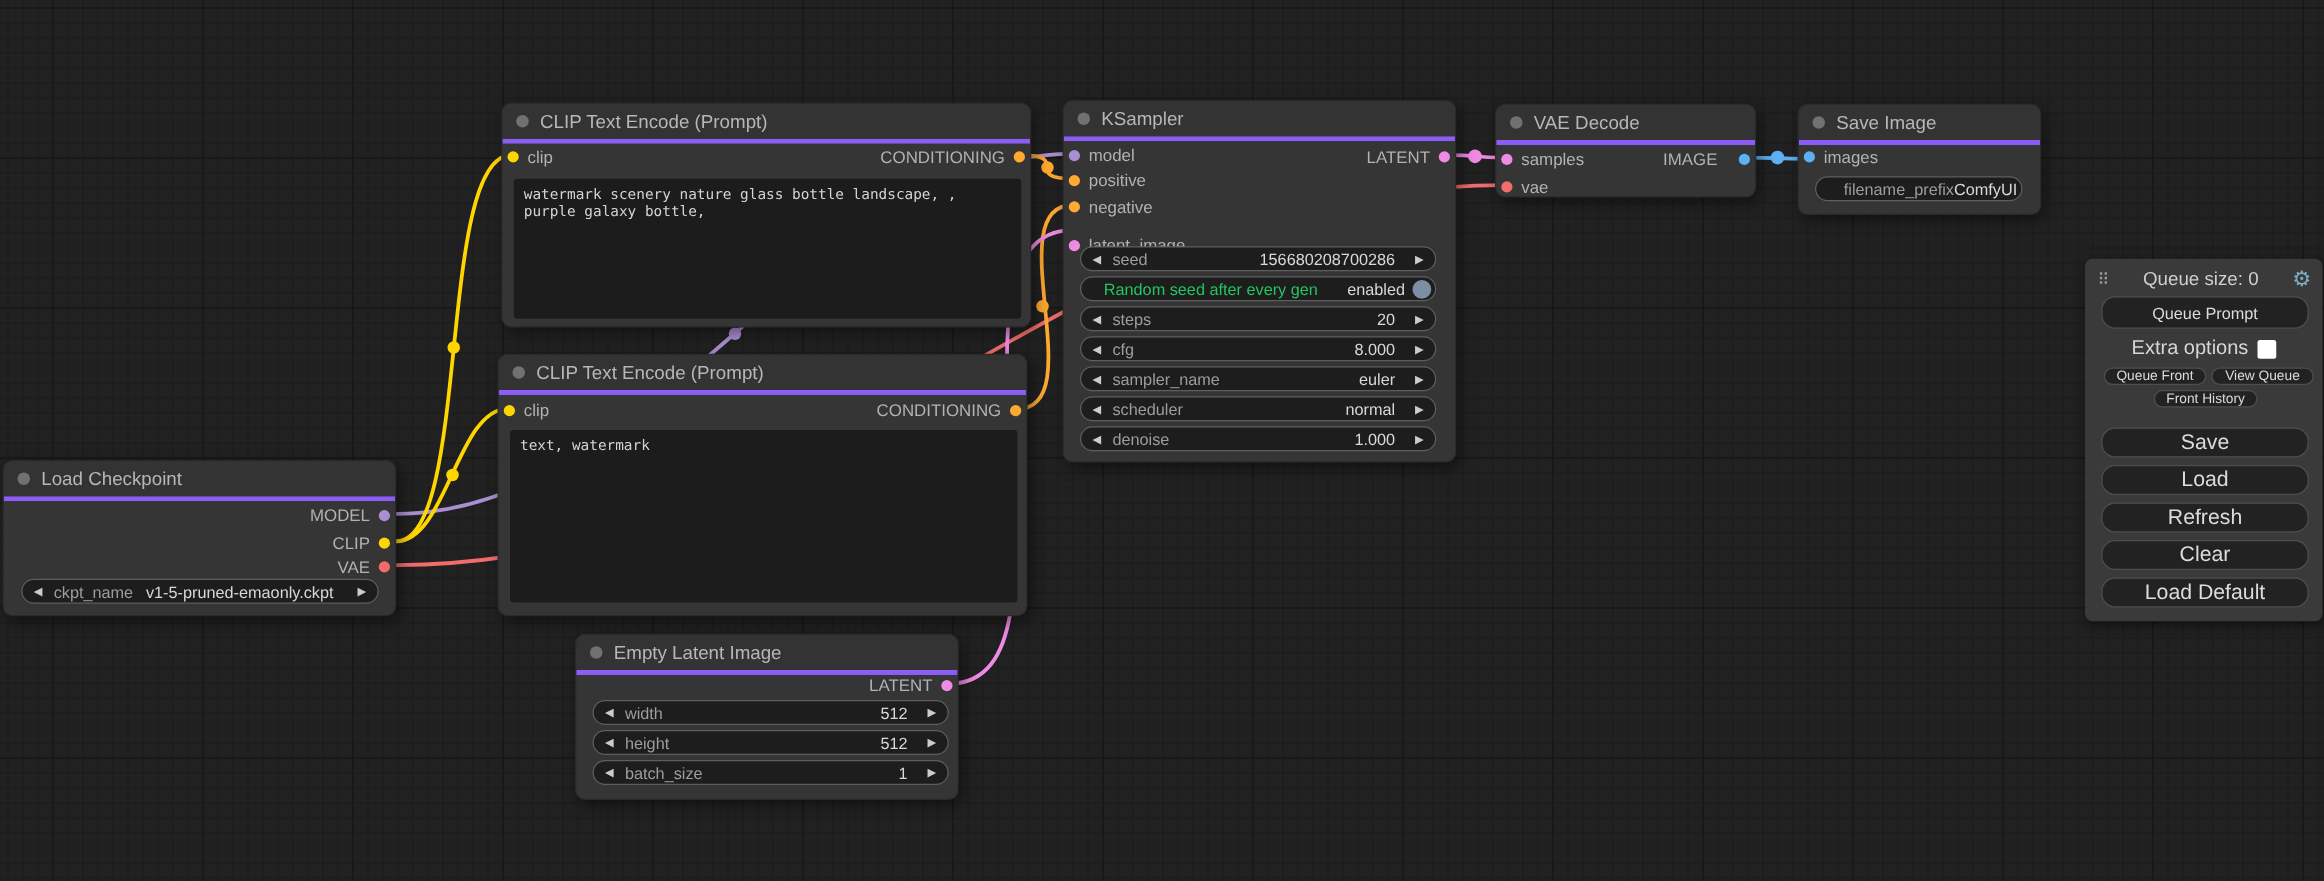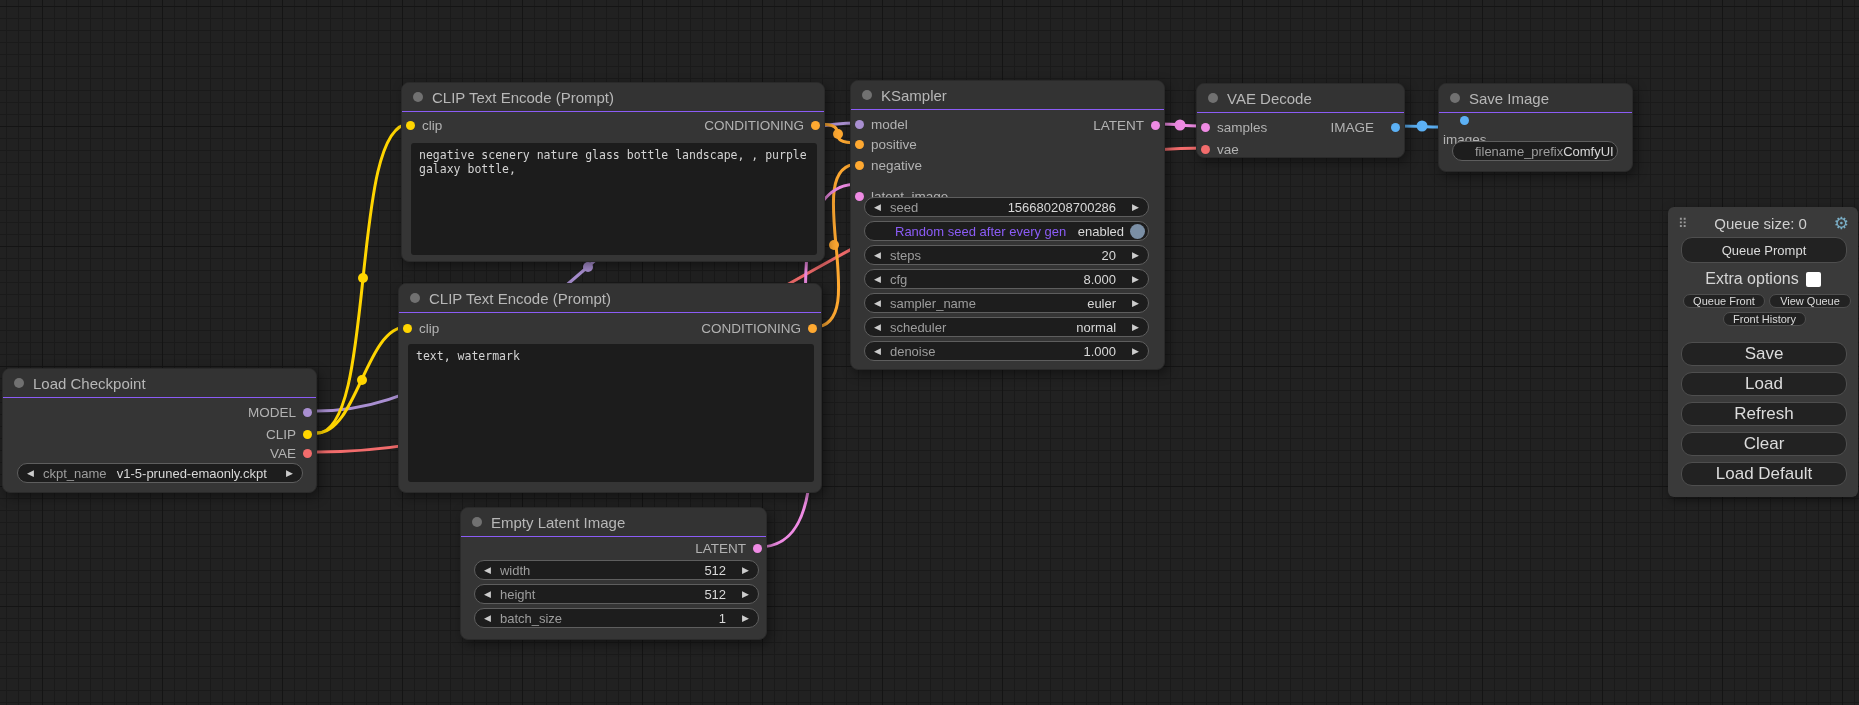--- a/index.html
+++ b/index.html
@@ -15,21 +15,21 @@
     background-size:120px 120px,120px 120px,12px 12px,12px 12px;
     background-position:42px 6px,42px 6px,6px 6px,6px 6px;
   }
   #wires{position:absolute;left:0;top:0;z-index:1;}
   .node{
     position:absolute;z-index:2;background:#353535;border:1px solid #2a2a2a;
     border-radius:8px;box-shadow:3px 4px 12px rgba(0,0,0,.45);box-sizing:border-box;
   }
   .node-title{
     height:28px;display:flex;align-items:center;gap:9px;padding:0 11px;
-    background:#333333;border-bottom:1px solid #8b5cf6;border-radius:7px 7px 0 0;
+    background:#333333;border-bottom:4px solid #8b5cf6;border-radius:7px 7px 0 0;
     color:#b7b7b7;font-size:15px;white-space:nowrap;overflow:hidden;
   }
   .title-dot{width:10px;height:10px;border-radius:50%;background:#717171;flex:0 0 auto;}
   .slot{position:absolute;height:18px;display:flex;align-items:center;gap:7px;
     color:#b2b2b2;font-size:13.5px;white-space:nowrap;}
   .slot.in{left:4px;}
   .slot.out{right:4px;flex-direction:row-reverse;justify-content:flex-end;}
   .dot{width:9px;height:9px;border-radius:50%;flex:0 0 auto;}
   .c-model{background:#a98fd1;}  .c-clip{background:#ffd500;}
   .c-vae{background:#f26c6c;}    .c-cond{background:#ffa931;}
@@ -128,21 +128,21 @@
     <span>CLIP Text Encode (Prompt)</span>
   </div>
   <div class="slot in" style="top:33px;">
     <span class="dot c-clip"></span>
     <span>clip</span>
   </div>
   <div class="slot out" style="top:33px;">
     <span class="dot c-cond"></span>
     <span>CONDITIONING</span>
   </div>
-  <div class="prompt-box" style="left:9px;top:60px;width:406px;height:112px;">negative scenery nature glass bottle landscape, , purple galaxy bottle,</div>
+  <div class="prompt-box" style="left:9px;top:60px;width:406px;height:112px;">watermark scenery nature glass bottle landscape, , purple galaxy bottle,</div>
 </div>
 
 <div class="node" style="left:398px;top:283px;width:424px;height:210px;">
   <div class="node-title">
     <span class="title-dot"></span>
     <span>CLIP Text Encode (Prompt)</span>
   </div>
   <div class="slot in" style="top:35px;">
     <span class="dot c-clip"></span>
     <span>clip</span>
@@ -209,21 +209,21 @@
     <span>LATENT</span>
   </div>
 
   <div class="widget" style="left:13px;top:116px;width:285px;">
     <span class="w-arrow">◀</span>
     <span class="w-label">seed</span>
     <span class="w-value">156680208700286</span>
     <span class="w-arrow">▶</span>
   </div>
   <div class="widget" style="left:13px;top:140px;width:285px;padding-left:18px;">
-    <span class="w-label" style="color:#8b5cf6;margin-left:12px;">Random seed after every gen</span>
+    <span class="w-label" style="color:#22c55e;">Random seed after every gen</span>
     <span class="w-value" style="padding-right:0;">enabled</span>
     <span class="toggle-dot"></span>
   </div>
   <div class="widget" style="left:13px;top:164px;width:285px;">
     <span class="w-arrow">◀</span>
     <span class="w-label">steps</span>
     <span class="w-value">20</span>
     <span class="w-arrow">▶</span>
   </div>
   <div class="widget" style="left:13px;top:188px;width:285px;">
@@ -269,21 +269,21 @@
     <span class="dot c-image"></span>
     <span>IMAGE</span>
   </div>
 </div>
 
 <div class="node" style="left:1438px;top:83px;width:195px;height:89px;">
   <div class="node-title">
     <span class="title-dot"></span>
     <span>Save Image</span>
   </div>
-  <div class="slot in" style="top:32px;flex-direction:column;">
+  <div class="slot in" style="top:32px;">
     <span class="dot c-image"></span>
     <span>images</span>
   </div>
   <div class="widget" style="left:13px;top:57px;width:166px;padding-left:22px;">
     <span class="w-label">filename_prefix</span>
     <span class="w-value" style="padding-right:14px;">ComfyUI</span>
   </div>
 </div>
 
 <div id="queue-panel">

